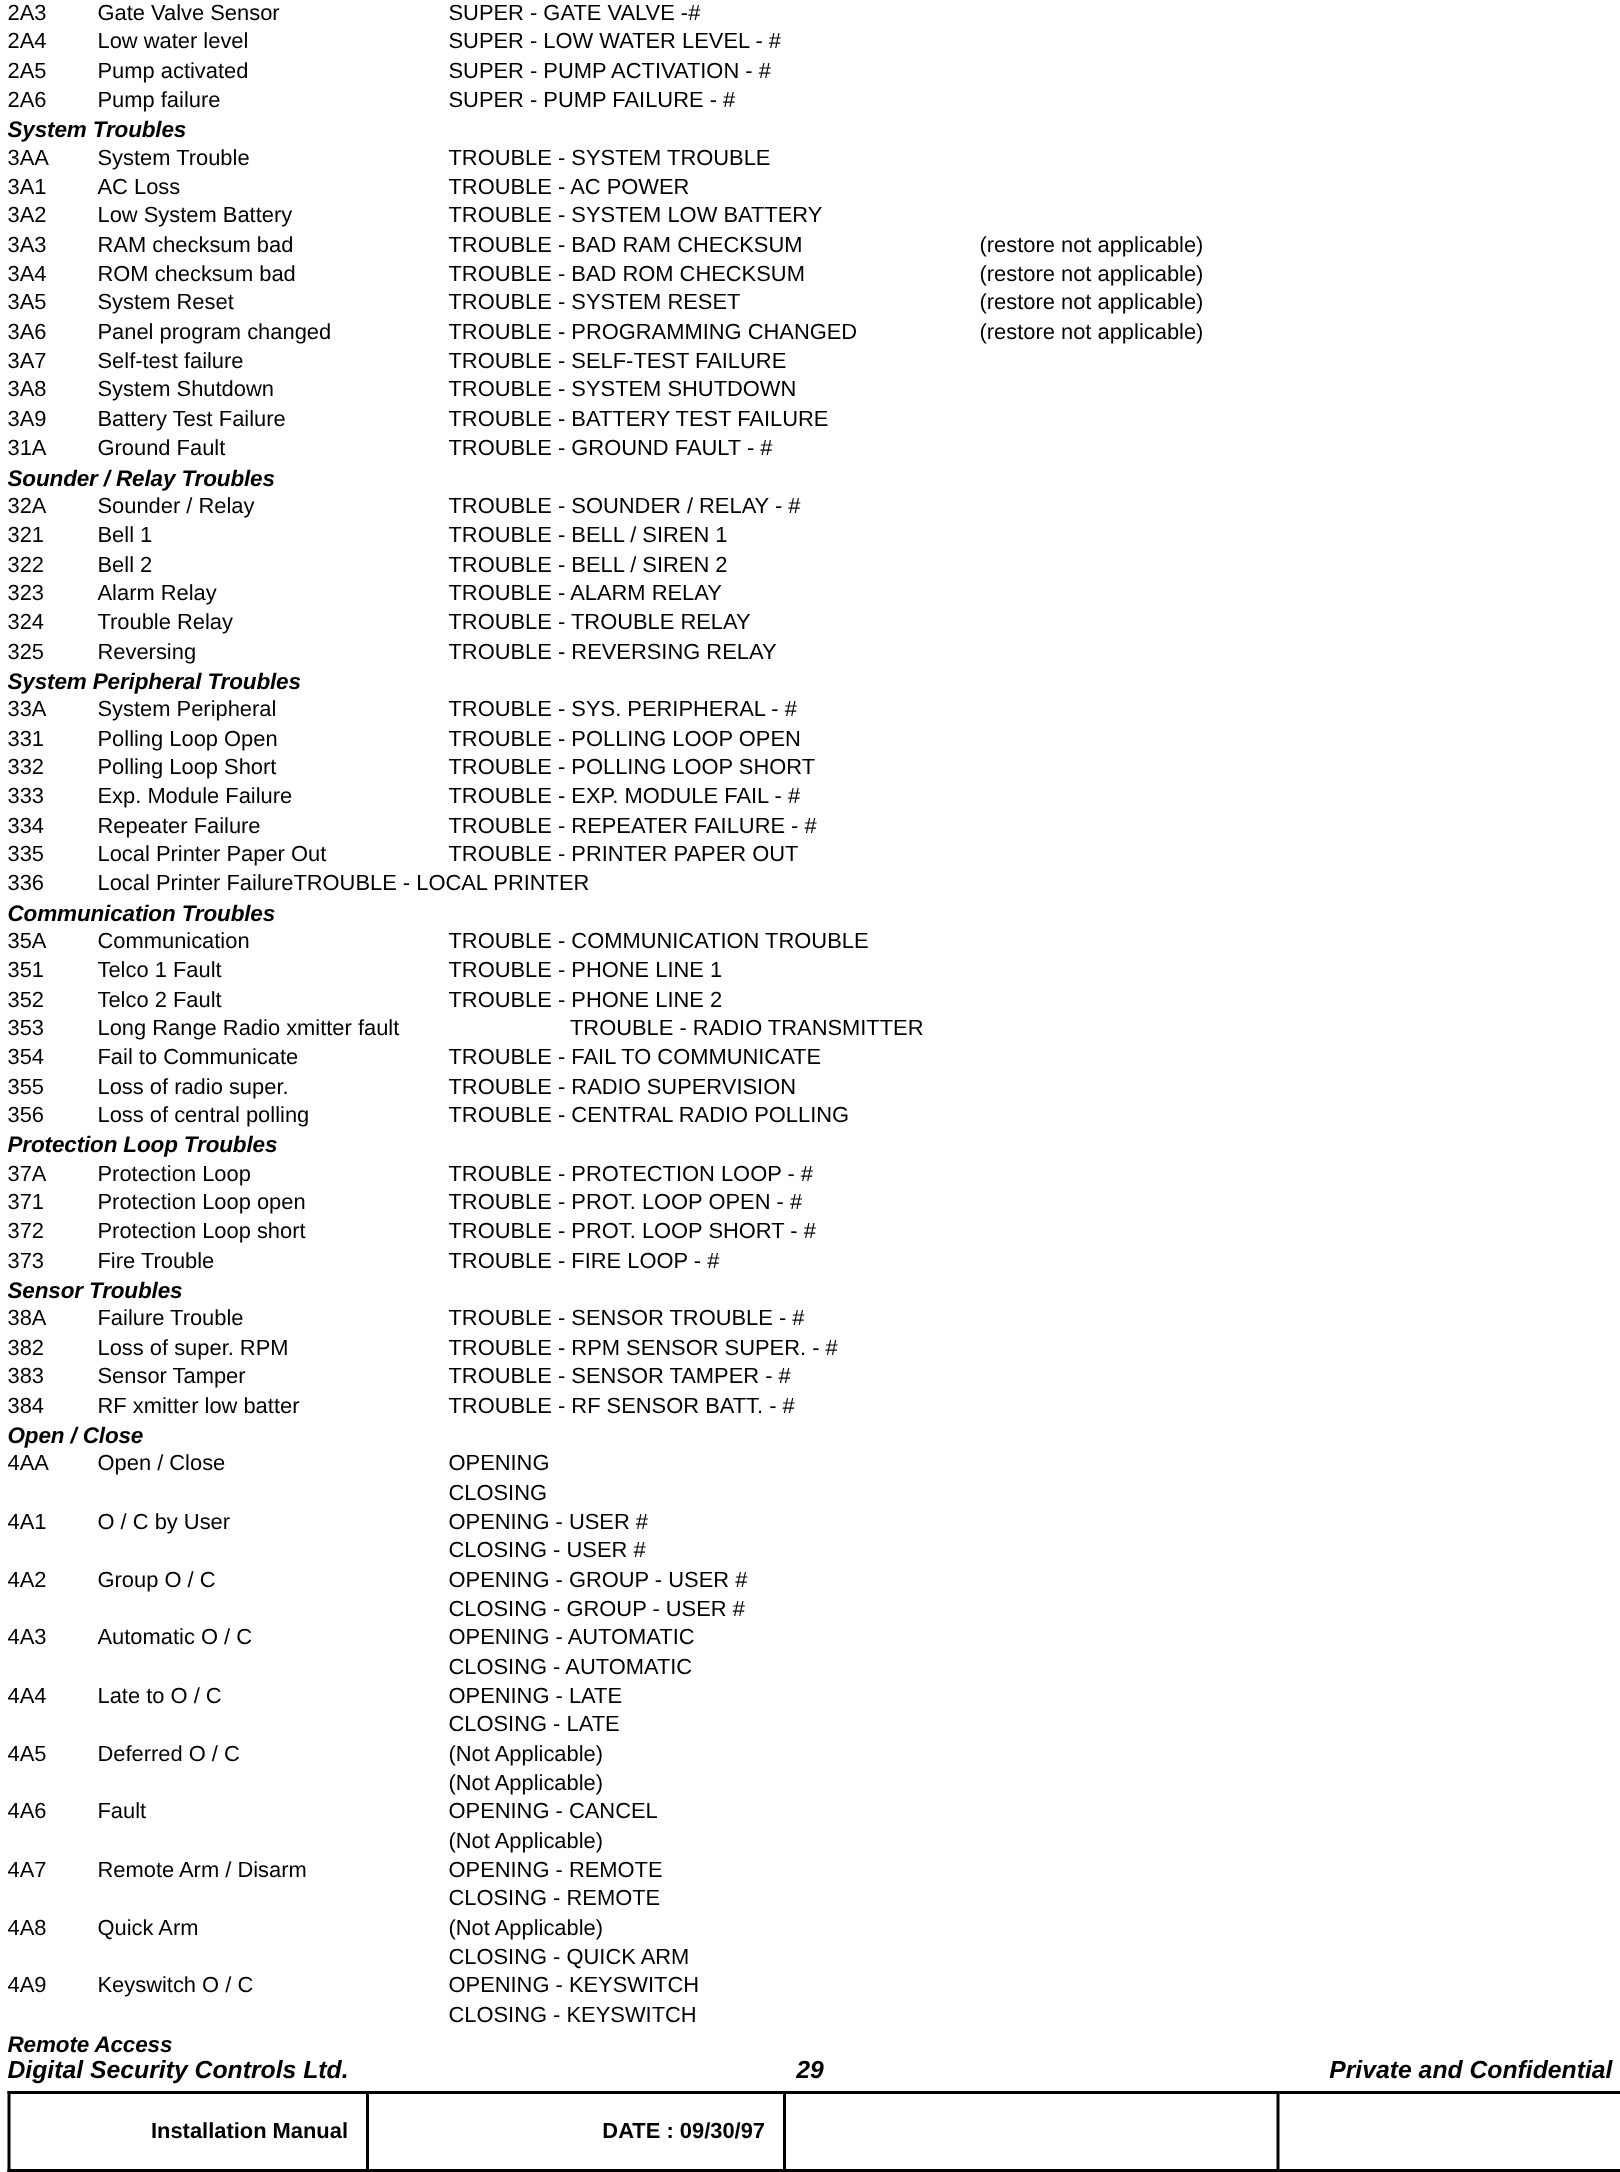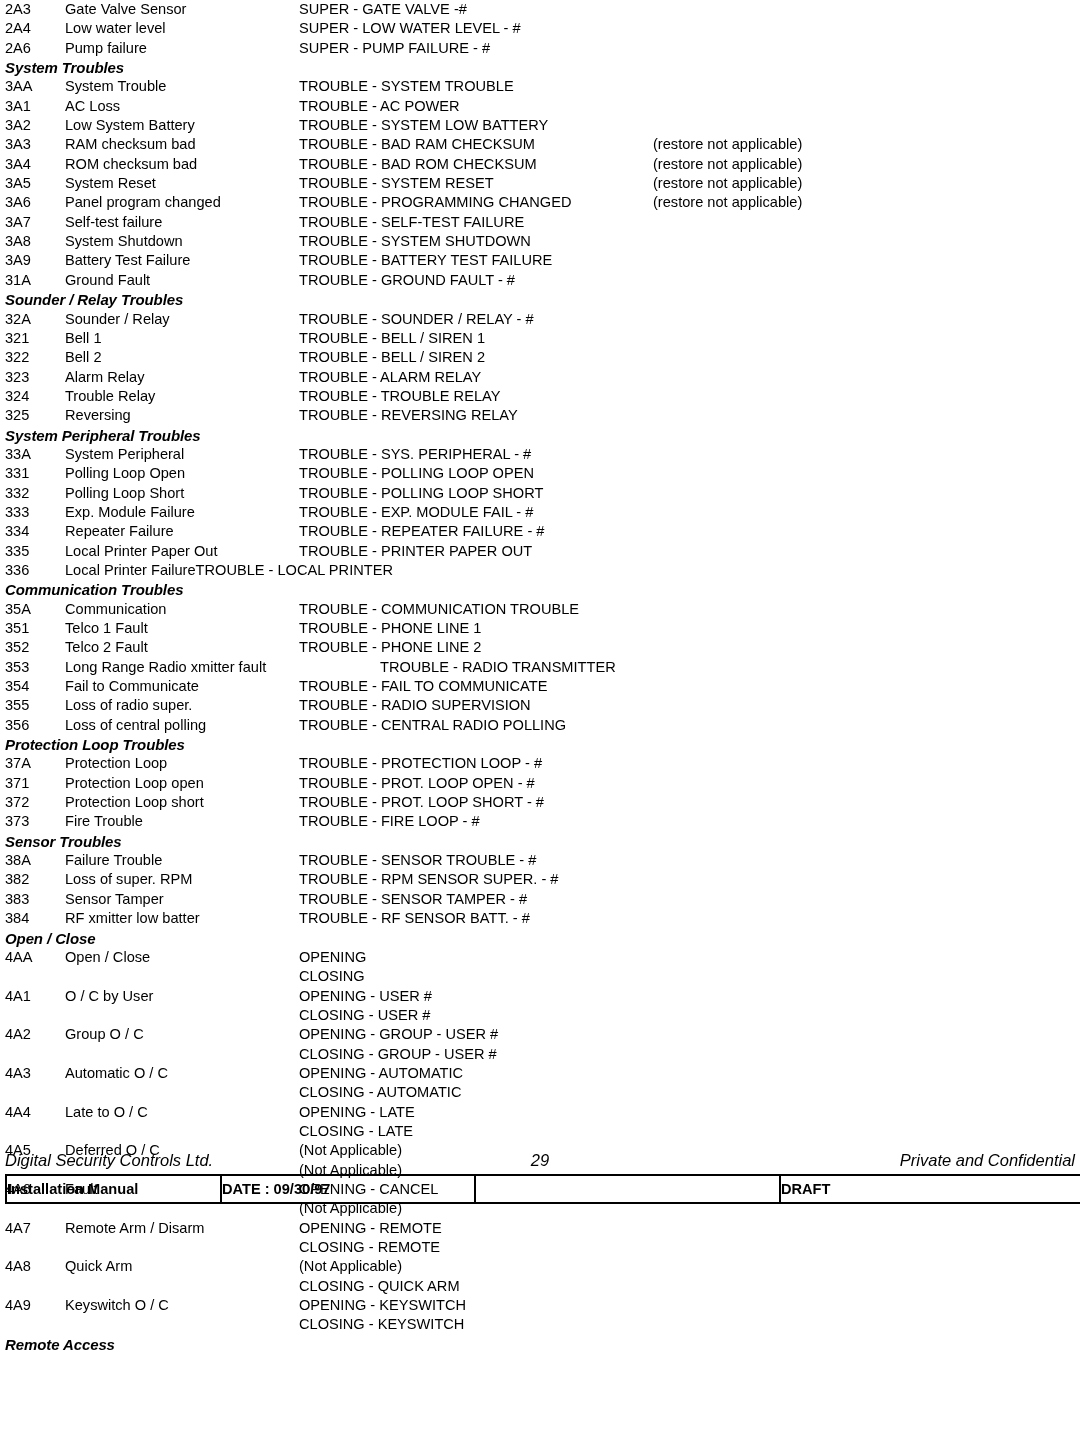--- a/index.html
+++ b/index.html
@@ -13,21 +13,21 @@
     position: relative;
     font-family: "Liberation Sans", sans-serif;
     color: #000000;
     overflow: hidden;
   }
 
   #page {
     position: absolute;
     left: 0; top: 0;
     width: 1080px;
-    height: 1204px;
+    height: 1448px;
   }
 
   
   #content {
     position: absolute;
     left: 5px;
     top: 0px;
     width: 1070px;
   }
 
@@ -97,41 +97,41 @@
   #footer-top {
     position: relative;
     height: 26px;
     margin: 0 5px;
   }
   .f-left, .f-center, .f-right {
     position: absolute;
     top: 0;
     font-size: 16.5px;
     font-style: italic;
-    font-weight: normal;
+    font-weight: bold;
     line-height: 24px;
   }
   .f-left { left: 0px; }
   .f-center { left: 0; right: 0; text-align: center; }
   .f-right { right: 0px; }
 
   #footer-table {
     border-collapse: collapse;
     table-layout: fixed;
     width: 1070px;
     margin: 0 5px;
   }
   #footer-table td {
     border: 2px solid #000000;
     height: 26px;
-    text-align: left;
+    text-align: right;
     vertical-align: middle;
     font-size: 14.6px;
     font-weight: bold;
-    padding: 0;
+    padding: 12px;
   }
   .fc1 { width: 213px; }
   .fc2 { width: 252px; }
   .fc3 { width: 303px; }
   .fc4 { width: 302px; }
 </style>
 </head>
 <body>
 
 <div id="page">
@@ -139,20 +139,25 @@
   <div id="content">
       <div class="row">
         <span class="c-code">2A3</span>
         <span class="c-desc">Gate Valve Sensor</span>
         <span class="c-msg">SUPER - GATE VALVE -#</span>
       </div>
       <div class="row">
         <span class="c-code">2A4</span>
         <span class="c-desc">Low water level</span>
         <span class="c-msg">SUPER - LOW WATER LEVEL - #</span>
+      </div>
+      <div class="row">
+        <span class="c-code">2A5</span>
+        <span class="c-desc">Pump activated</span>
+        <span class="c-msg">SUPER - PUMP ACTIVATION - #</span>
       </div>
       <div class="row">
         <span class="c-code">2A6</span>
         <span class="c-desc">Pump failure</span>
         <span class="c-msg">SUPER - PUMP FAILURE - #</span>
       </div>
       <div class="section-heading">System Troubles</div>
       <div class="row">
         <span class="c-code">3AA</span>
         <span class="c-desc">System Trouble</span>

